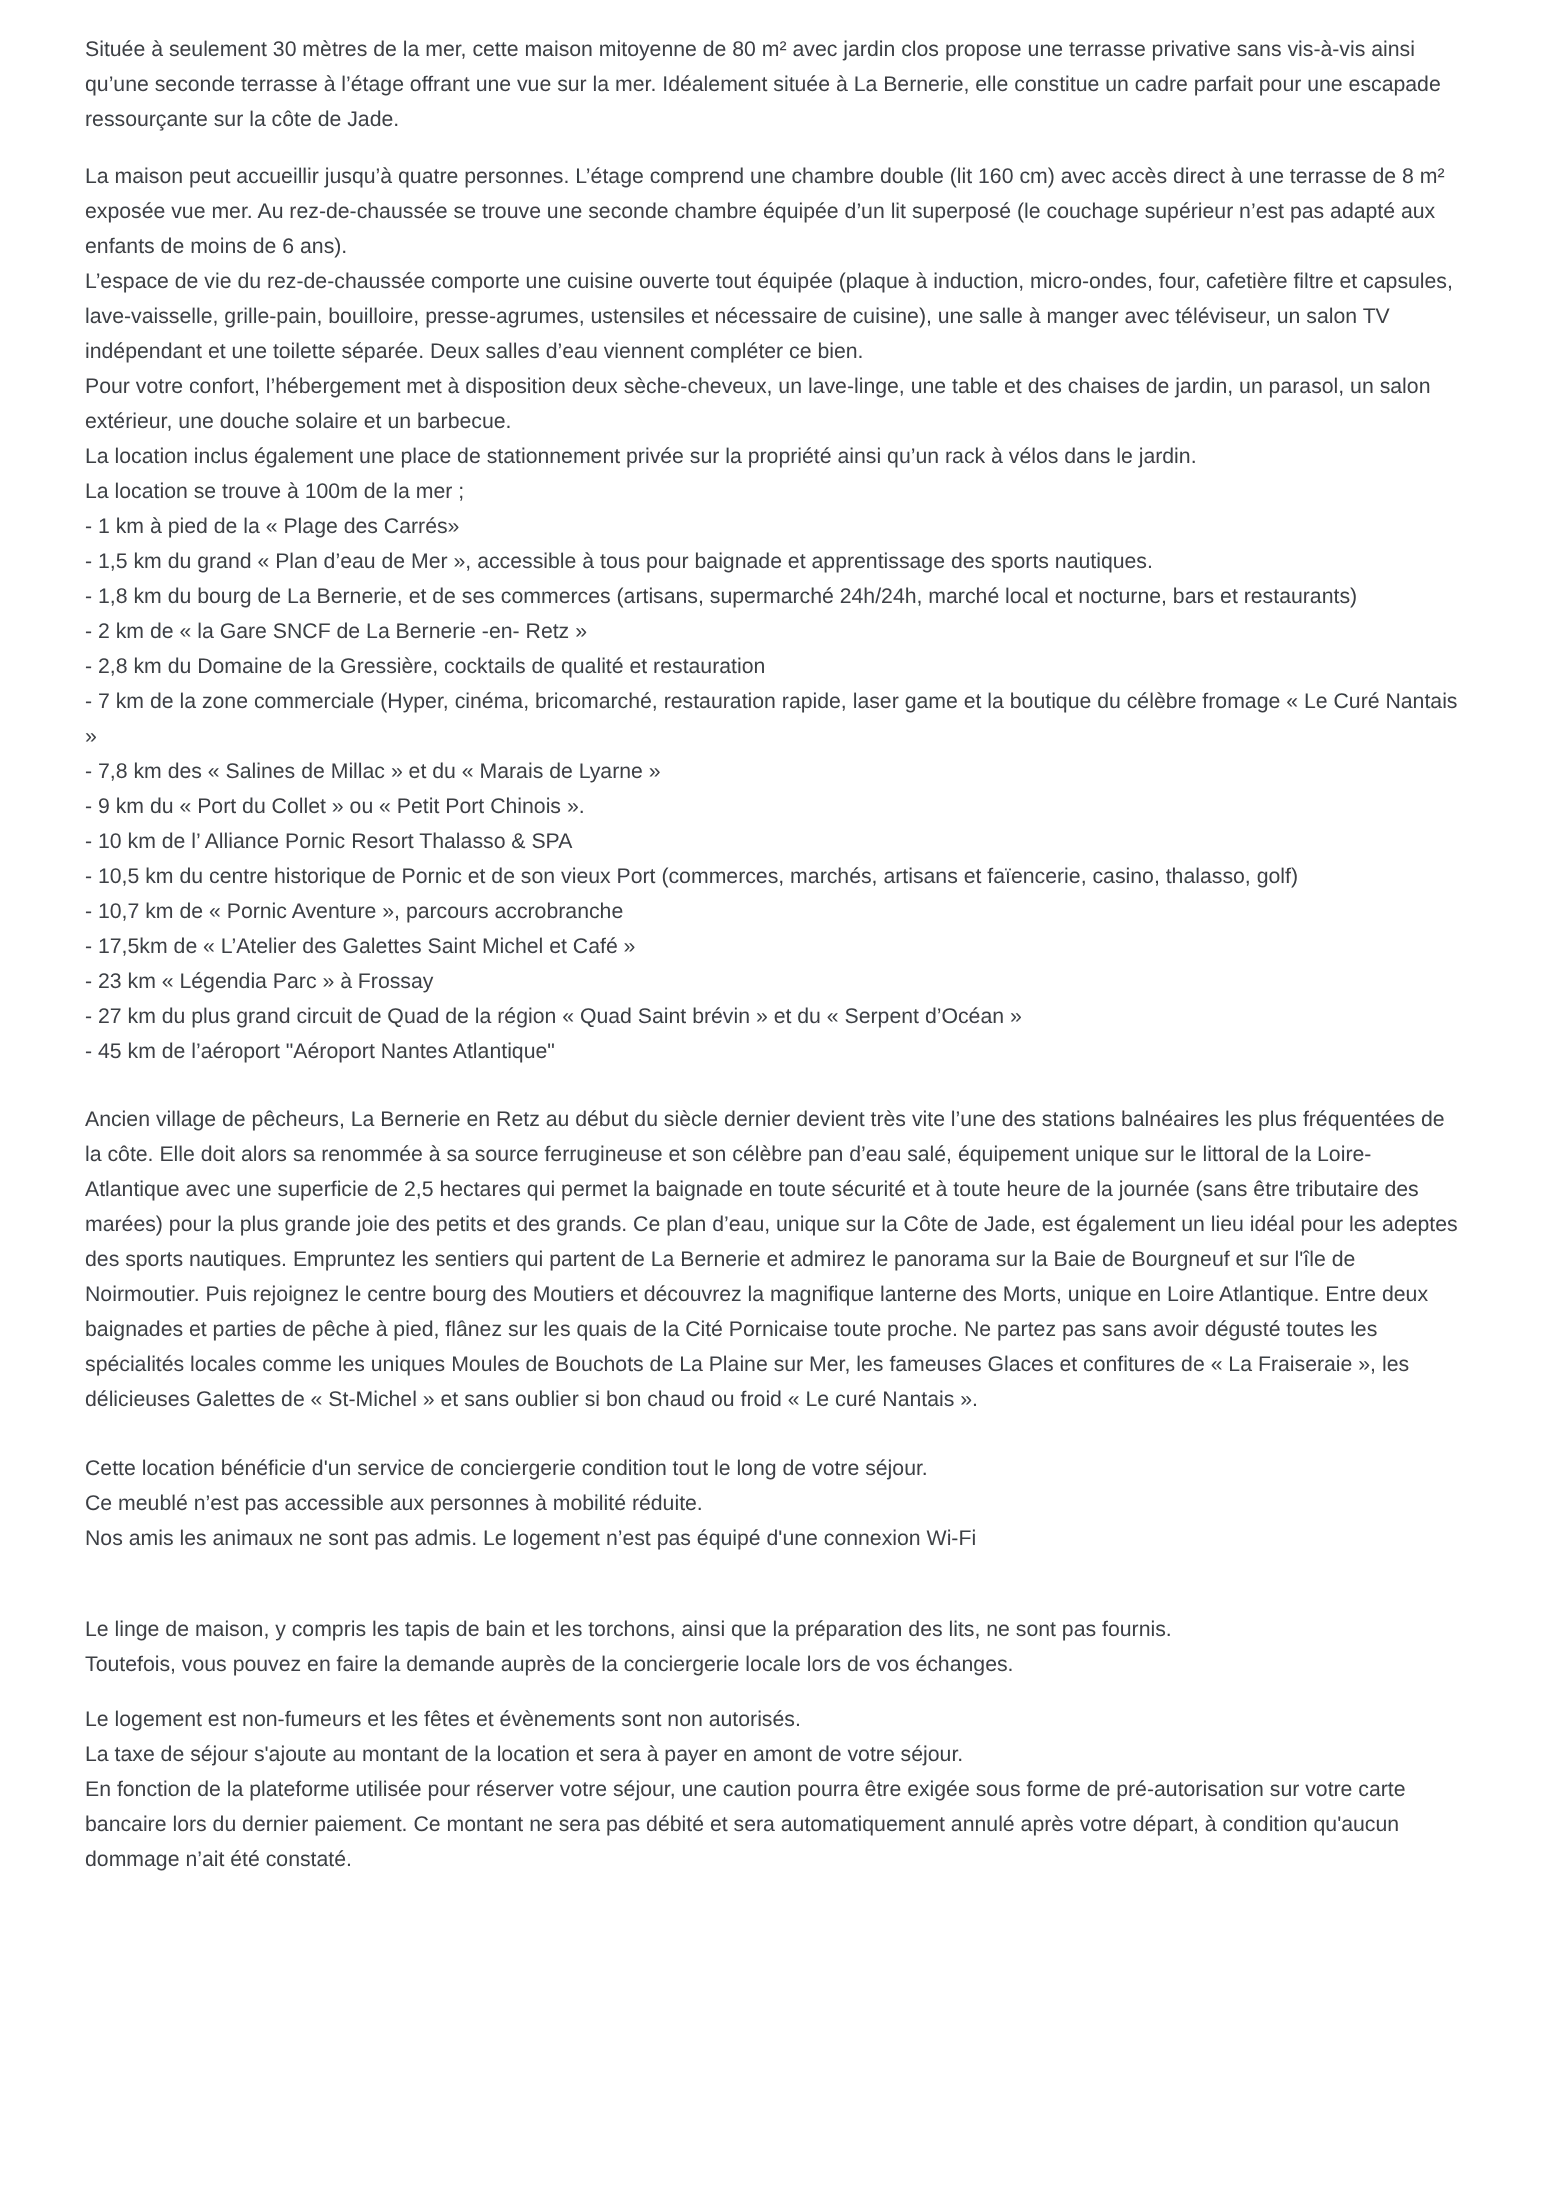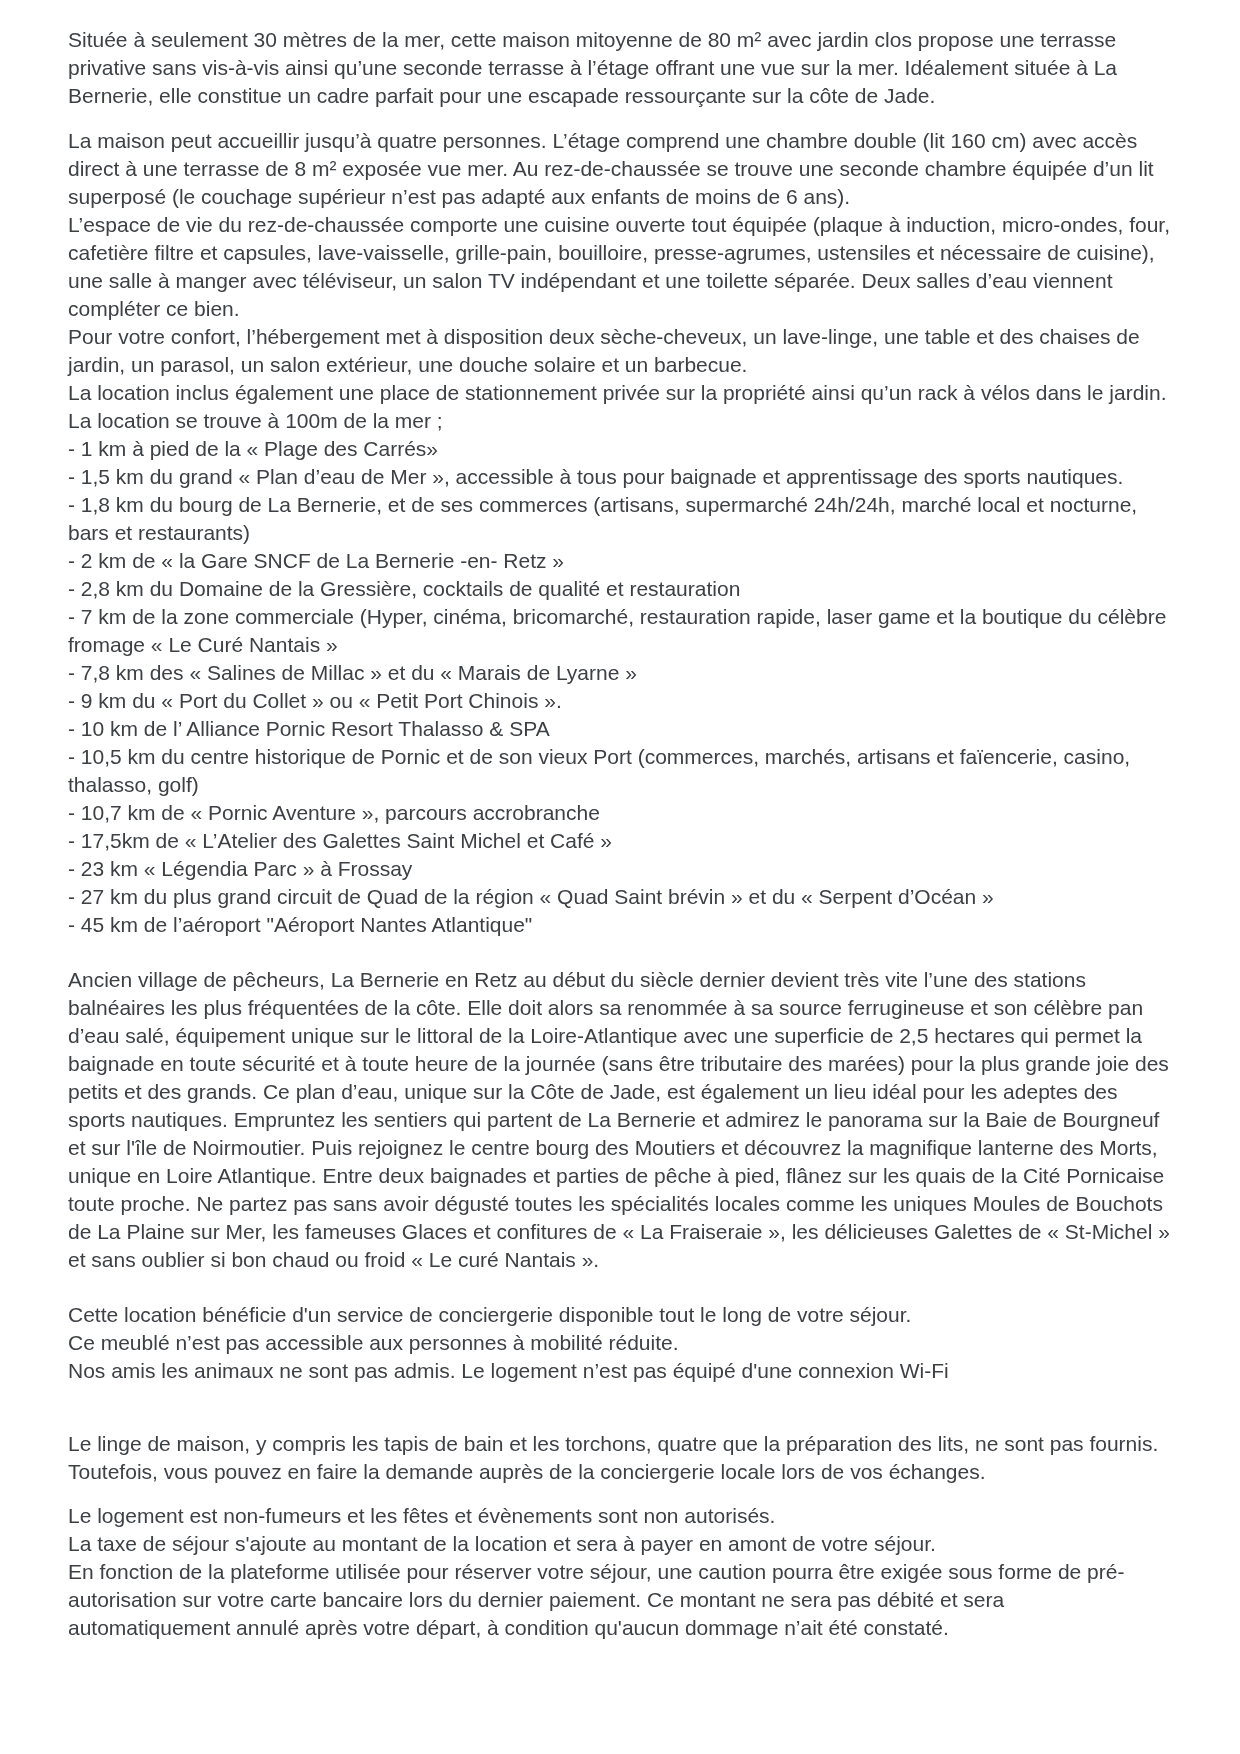--- a/index.html
+++ b/index.html
@@ -11,21 +11,21 @@
     width: 1240px;
     min-height: 1754px;
     box-sizing: border-box;
     font-family: "Liberation Sans", "DejaVu Sans", sans-serif;
     color: #3d4045;
   }
   .doc {
     box-sizing: border-box;
     width: 1240px;
     padding: 26px 68px 60px 68px;
-    font-size: 21px;
+    font-size: 17px;
     line-height: 28px;
   }
   .doc p {
     margin: 0;
     white-space: pre-line;   
     word-wrap: break-word;
   }
   
   .gap-sm  { margin-bottom: 17px !important; }  
   .gap-md  { margin-bottom: 16px !important; }
@@ -55,25 +55,25 @@
 - 10 km de l’ Alliance Pornic Resort Thalasso &amp; SPA
 - 10,5 km du centre historique de Pornic et de son vieux Port (commerces, marchés, artisans et faïencerie, casino, thalasso, golf)
 - 10,7 km de « Pornic Aventure », parcours accrobranche
 - 17,5km de « L’Atelier des Galettes Saint Michel et Café »
 - 23 km « Légendia Parc » à Frossay
 - 27 km du plus grand circuit de Quad de la région « Quad Saint brévin » et du « Serpent d’Océan »
 - 45 km de l’aéroport "Aéroport Nantes Atlantique"</p>
 
   <p class="gap-1">Ancien village de pêcheurs, La Bernerie en Retz au début du siècle dernier devient très vite l’une des stations balnéaires les plus fréquentées de la côte. Elle doit alors sa renommée à sa source ferrugineuse et son célèbre pan d’eau salé, équipement unique sur le littoral de la Loire-Atlantique avec une superficie de 2,5 hectares qui permet la baignade en toute sécurité et à toute heure de la journée (sans être tributaire des marées) pour la plus grande joie des petits et des grands. Ce plan d’eau, unique sur la Côte de Jade, est également un lieu idéal pour les adeptes des sports nautiques. Empruntez les sentiers qui partent de La Bernerie et admirez le panorama sur la Baie de Bourgneuf et sur l'île de Noirmoutier. Puis rejoignez le centre bourg des Moutiers et découvrez la magnifique lanterne des Morts, unique en Loire Atlantique. Entre deux baignades et parties de pêche à pied, flânez sur les quais de la Cité Pornicaise toute proche. Ne partez pas sans avoir dégusté toutes les spécialités locales comme les uniques Moules de Bouchots de La Plaine sur Mer, les fameuses Glaces et confitures de « La Fraiseraie », les délicieuses Galettes de « St-Michel » et sans oublier si bon chaud ou froid « Le curé Nantais ».</p>
 
-  <p class="gap-2">Cette location bénéficie d'un service de conciergerie disponible tout le long de votre séjour.
+  <p class="gap-2">Cette location bénéficie d'un service de conciergerie condition tout le long de votre séjour.
 Ce meublé n’est pas accessible aux personnes à mobilité réduite.
 Nos amis les animaux ne sont pas admis. Le logement n’est pas équipé d'une connexion Wi-Fi</p>
 
-  <p class="gap-md">Le linge de maison, y compris les tapis de bain et les torchons, quatre que la préparation des lits, ne sont pas fournis.
+  <p class="gap-md">Le linge de maison, y compris les tapis de bain et les torchons, ainsi que la préparation des lits, ne sont pas fournis.
 Toutefois, vous pouvez en faire la demande auprès de la conciergerie locale lors de vos échanges.</p>
 
   <p class="gap-1">Le logement est non-fumeurs et les fêtes et évènements sont non autorisés.
 La taxe de séjour s'ajoute au montant de la location et sera à payer en amont de votre séjour.
 En fonction de la plateforme utilisée pour réserver votre séjour, une caution pourra être exigée sous forme de pré-autorisation sur votre carte bancaire lors du dernier paiement. Ce montant ne sera pas débité et sera automatiquement annulé après votre départ, à condition qu'aucun dommage n’ait été constaté.</p>
 
 
 </main>
 
 </body></html>

